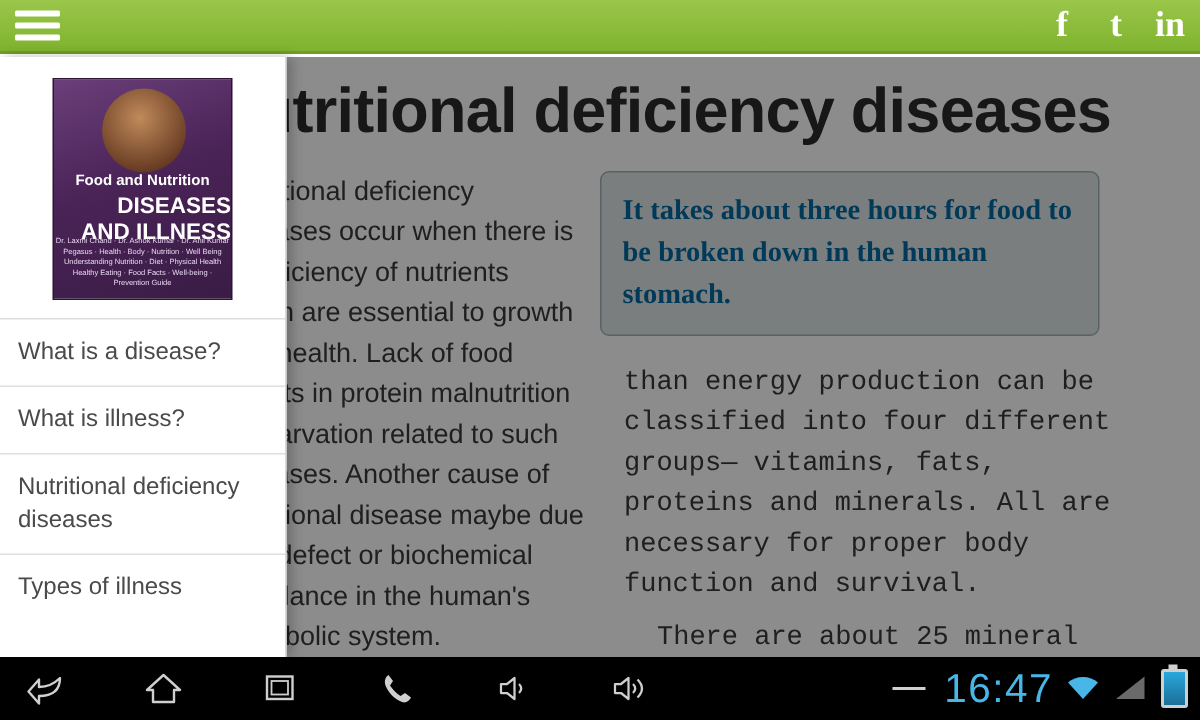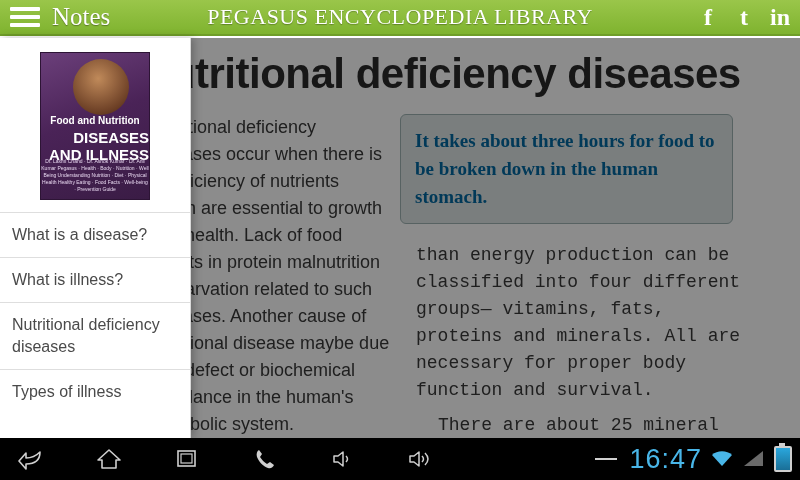--- a/index.html
+++ b/index.html
@@ -149,21 +149,21 @@
     left: 0; top: 38px;
     width: 190px;
     height: 400px;
     background: #ffffff;
     border-right: 1px solid #d8d8d8;
     box-shadow: 3px 0 8px rgba(0,0,0,0.25);
     overflow: hidden;
   }
   .cover {
     position: relative;
-    width: 110px;
+    width: 120px;
     height: 148px;
     margin: 14px auto 12px auto;
     background: linear-gradient(160deg, #6b3f7a 0%, #4a2357 45%, #3a1c45 100%);
     border: 1px solid #2d1435;
     box-sizing: border-box;
     overflow: hidden;
   }
   .cover .face {
     position: absolute;
     left: 32px; top: 6px;
@@ -278,22 +278,20 @@
 <body>
 
 <div id="app">
 
   <div class="topbar">
     <div class="hamburger">
       <span></span>
       <span></span>
       <span></span>
     </div>
-    <div class="notes-label">Notes</div>
-    <div class="app-title">PEGASUS ENCYCLOPEDIA LIBRARY</div>
     <div class="social">
       <div class="s-icon">f</div>
       <div class="s-icon">t</div>
       <div class="s-icon">in</div>
     </div>
   </div>
 
   <div class="content">
     <div class="page-heading">Nutritional deficiency diseases</div>
 

